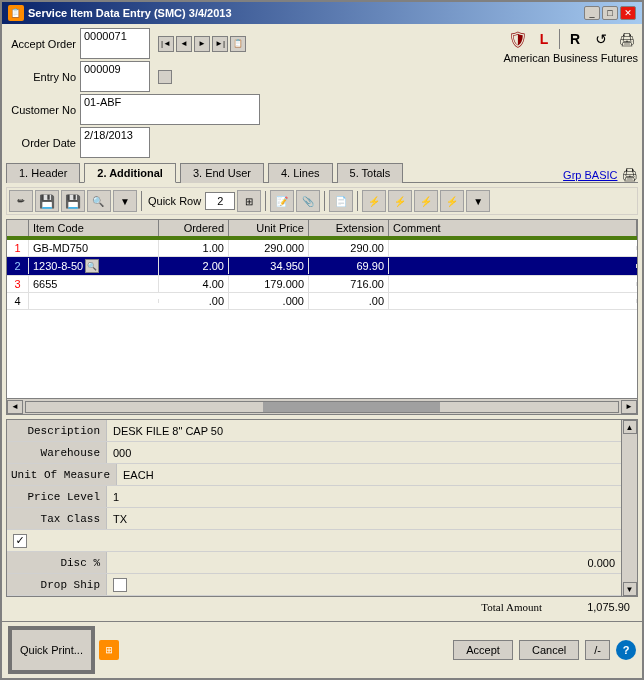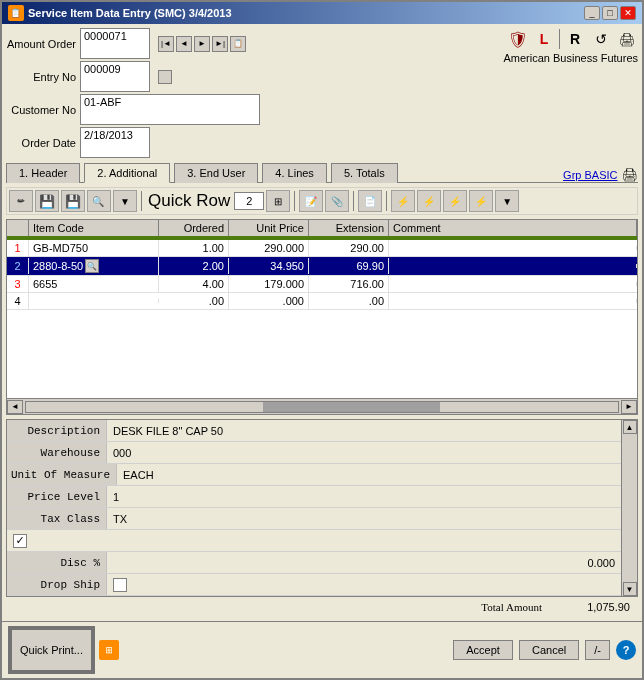--- a/index.html
+++ b/index.html
@@ -151,21 +151,21 @@
       background: #d4d0c8;
       cursor: pointer;
       font-size: 11px;
       margin-right: 2px;
       position: relative;
       top: 1px;
     }
     .tab.active {
       background: #ece9d8;
       border-bottom: 1px solid #ece9d8;
-      font-weight: normal;
+      font-weight: bold;
     }
     .tab-right {
       margin-left: auto;
       display: flex;
       align-items: center;
       gap: 4px;
     }
     .grp-basic {
       font-size: 11px;
       color: #0000cc;
@@ -193,21 +193,21 @@
       font-size: 11px;
       cursor: pointer;
     }
     .tb-sep {
       width: 1px;
       height: 20px;
       background: #808080;
       margin: 0 2px;
     }
     .quick-row-label {
-      font-size: 17px;
+      font-size: 11px;
       margin: 0 2px;
     }
     .quick-row-val {
       border: 1px solid #808080;
       background: white;
       width: 30px;
       height: 18px;
       text-align: center;
       font-size: 11px;
       padding: 1px;
@@ -505,21 +505,21 @@
       <div class="title-btn">□</div>
       <div class="title-btn close">✕</div>
     </div>
   </div>
 
   <div class="content">
 
     <div class="header-section">
       <div class="header-fields">
         <div class="field-row">
-          <span class="field-label">Amount Order</span>
+          <span class="field-label">Accept Order</span>
           <div class="field-value">0000071</div>
           <div class="nav-controls">
             <div class="nav-btn">|◄</div>
             <div class="nav-btn">◄</div>
             <div class="nav-btn">►</div>
             <div class="nav-btn">►|</div>
             <div class="nav-btn">📋</div>
           </div>
         </div>
         <div class="field-row">
@@ -603,21 +603,21 @@
         <div class="grid-cell col-item">GB-MD750</div>
         <div class="grid-cell col-ordered" style="text-align:right">1.00</div>
         <div class="grid-cell col-price" style="text-align:right">290.000</div>
         <div class="grid-cell col-ext" style="text-align:right">290.00</div>
         <div class="grid-cell col-comment"></div>
       </div>
 
       <div class="grid-row selected">
         <div class="row-num blue" style="color:#99ccff">2</div>
         <div class="grid-cell col-item search-icon-cell">
-          <span>2880-8-50</span>
+          <span>1230-8-50</span>
           <div class="small-search">🔍</div>
         </div>
         <div class="grid-cell col-ordered" style="text-align:right">2.00</div>
         <div class="grid-cell col-price" style="text-align:right">34.950</div>
         <div class="grid-cell col-ext" style="text-align:right">69.90</div>
         <div class="grid-cell col-comment"></div>
       </div>
 
       <div class="grid-row">
         <div class="row-num red">3</div>

